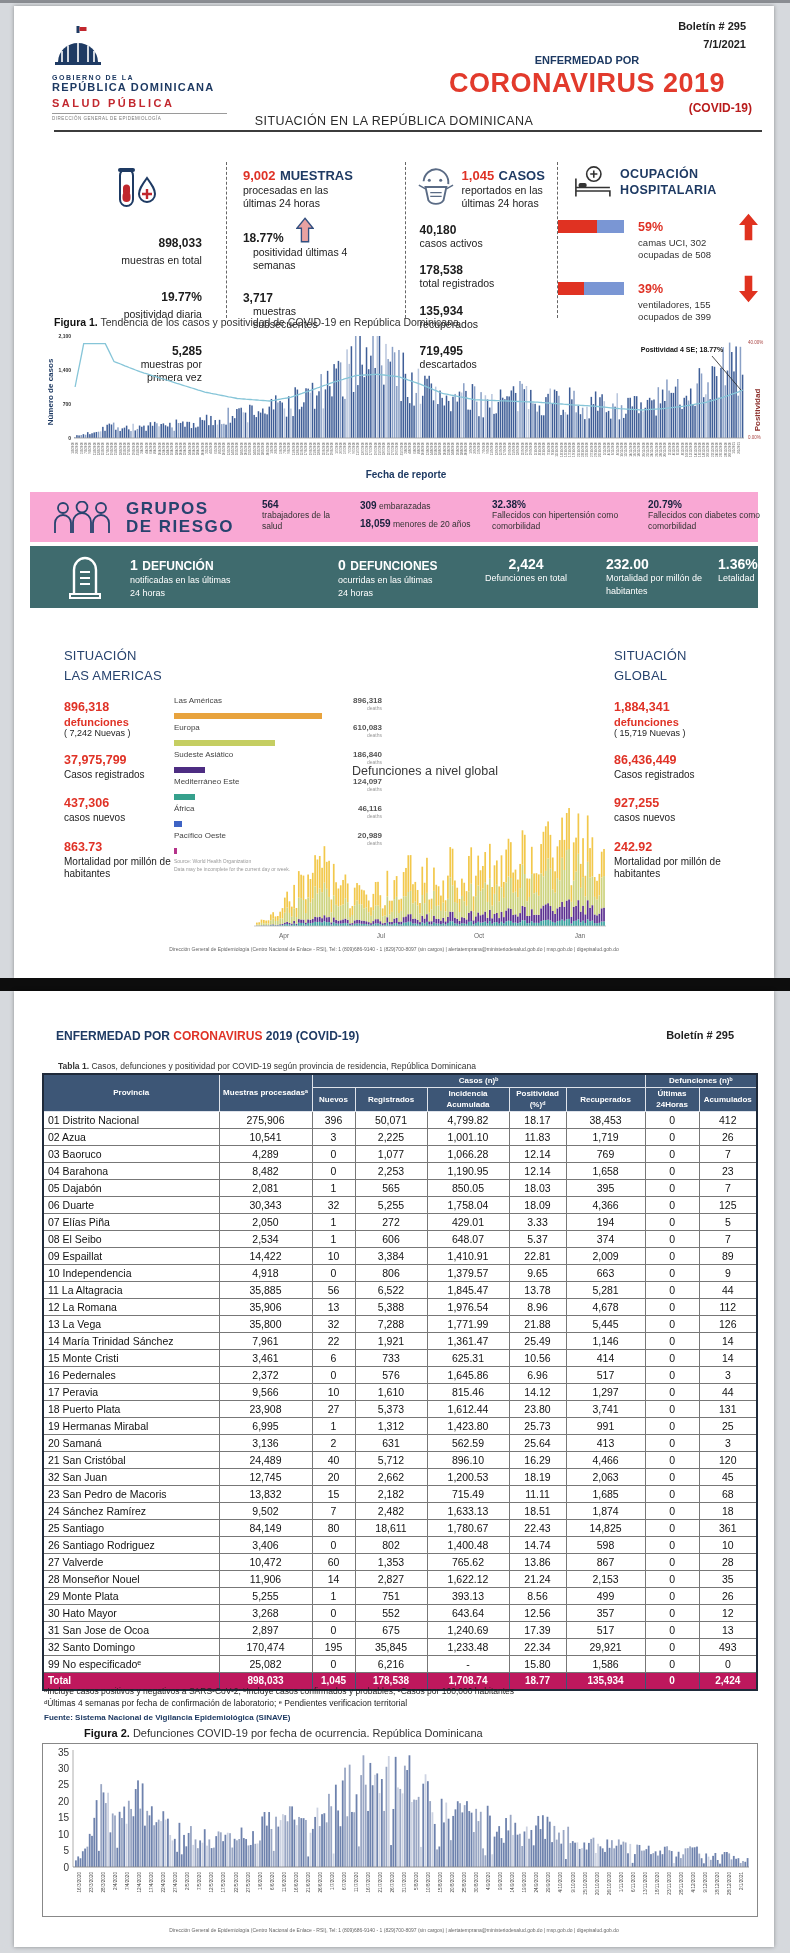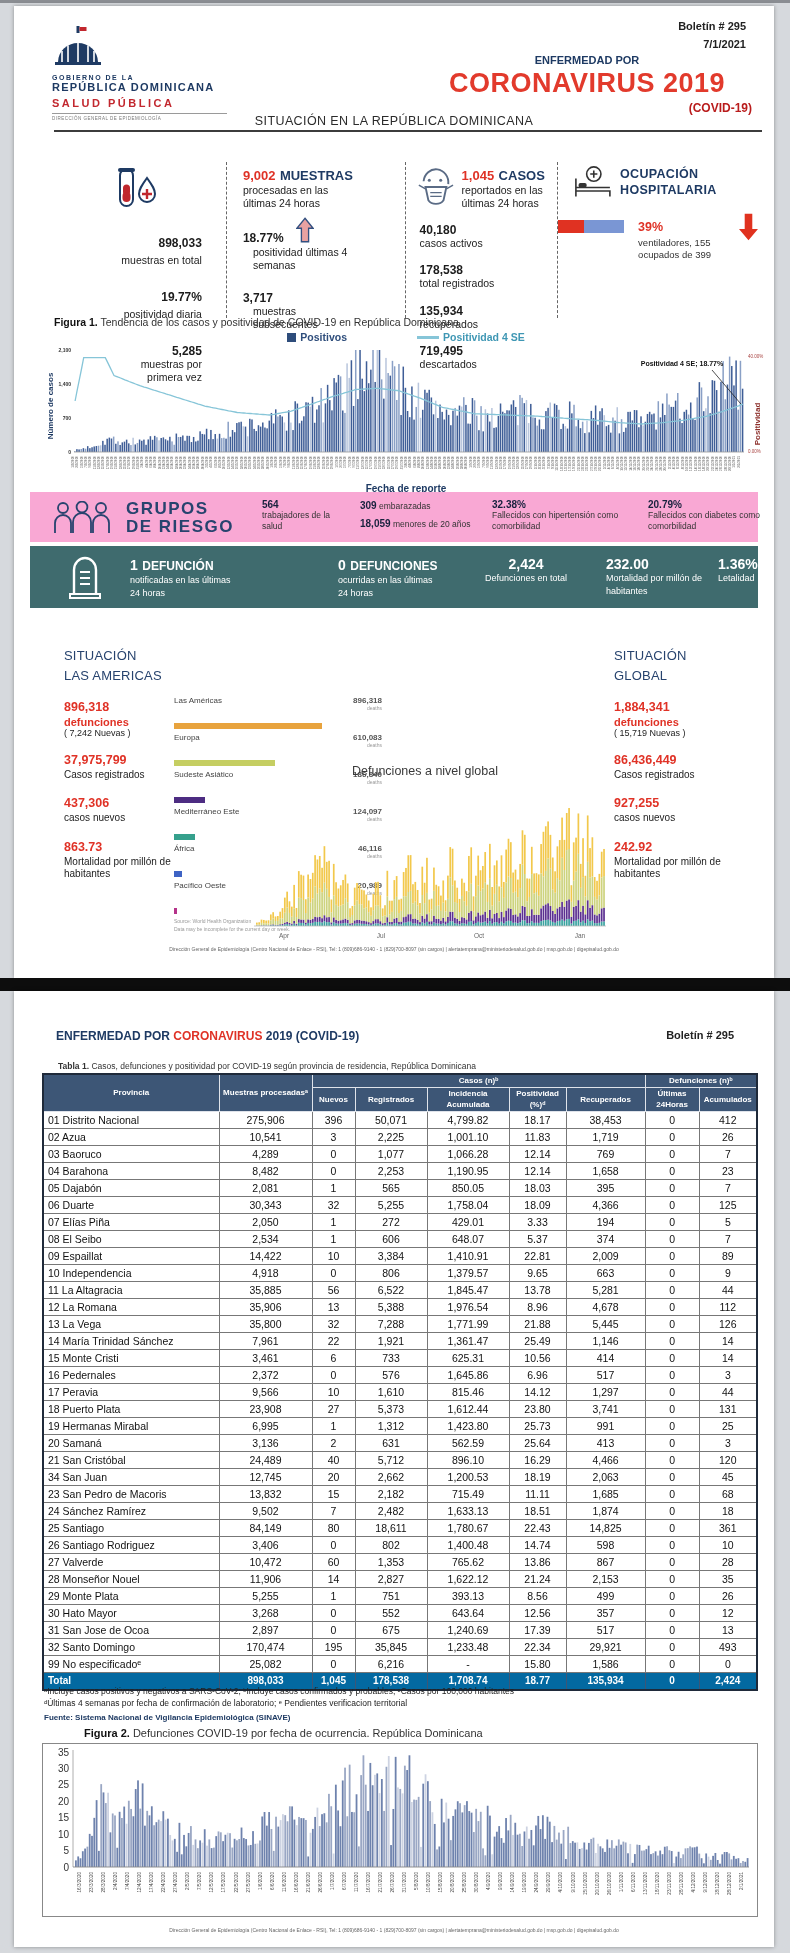--- a/index.html
+++ b/index.html
@@ -78,38 +78,38 @@
 
   
   .sit-title{font-size:13px;color:#27436e;line-height:1.5;font-weight:500;letter-spacing:.2px;}
   .sit-num{font-size:12.5px;font-weight:bold;color:#e03226;line-height:1.35;}
   .sit-sub{font-size:11px;font-weight:bold;color:#e03226;}
   .sit-small{font-size:9px;color:#222;}
   .sit-lbl{font-size:10px;color:#222;line-height:1.25;}
   .sit-blk{margin-top:14px;}
   .region-row{display:flex;margin-bottom:4px;}
   .region-l{width:150px;}
-  .region-name{font-size:8px;color:#444;margin-bottom:18px;}
+  .region-name{font-size:8px;color:#444;margin-bottom:8px;}
   .region-bar{height:6px;}
   .region-v{width:58px;text-align:right;}
   .region-val{font-size:8px;font-weight:bold;color:#555;}
   .region-unit{font-size:5px;color:#999;}
   .src{font-size:5px;color:#999;line-height:1.5;margin-top:2px;}
   .glob-title{font-size:12.5px;color:#3a3a3a;font-weight:500;}
   .pfoot{font-size:5px;color:#666;text-align:center;}
 
   
   .p2head{font-size:12px;font-weight:bold;color:#1e3a63;}
   .tblcap{font-size:8.5px;color:#333;}
   table#tbl{border-collapse:collapse;table-layout:fixed;width:714px;border:2px solid #1f2a3a;}
   #tbl th{background:#3d5676;color:#fff;font-size:8px;font-weight:bold;border:1px solid #dfe3ea;padding:1px 2px;line-height:1.3;}
   #tbl td{font-size:10.5px;color:#111;border:1px solid #777;text-align:center;padding:0 2px;height:16px;line-height:1.05;white-space:nowrap;overflow:hidden;}
   #tbl td.prov{text-align:left;padding-left:4px;}
   #tbl td:nth-child(2),#tbl td:nth-child(3),#tbl td:nth-child(8){border-left:1.6px solid #333;}
-  #tbl tr.total td{background:#0369a1;color:#fff;font-weight:bold;font-size:10px;border-color:#3d5676;}
+  #tbl tr.total td{background:#be185d;color:#fff;font-weight:bold;font-size:10px;border-color:#3d5676;}
   .fnote{font-size:8.5px;color:#222;line-height:1.45;}
   .fuente{font-size:8px;font-weight:bold;color:#1e3a63;}
   .fig2box{border:1px solid #888;}
 </style>
 </head>
 <body>
 
 <div class="canvas">
 
   <div class="page" id="page1">
@@ -235,48 +235,51 @@
             <rect x="7" y="19" width="9" height="5" rx="2" fill="#333"></rect>
           </svg>
           <div class="t">
             <div>OCUPACIÓN</div>
             <div>HOSPITALARIA</div>
           </div>
         </div>
 
         <div class="occ-item">
           <div class="minibar">
+              <span class="r" style="width: 59%;"></span>
+              <span class="bl"></span>
+            </div>
+          <div class="occ-txt">
+            <span class="occ-pct">59%</span>
+            <div class="occ-desc">camas UCI, 302 ocupadas de 508</div>
+          </div>
+          <svg class="occ-arrow" width="24" height="32" viewBox="0 0 20 28">
+              <path d="M10 0 L20 12 L14 12 L14 28 L6 28 L6 12 L0 12 Z" fill="#e0321f"></path>
+            </svg>
+        </div>
+        <div class="occ-item">
+          <div class="minibar">
               <span class="r" style="width: 39%;"></span>
               <span class="bl"></span>
             </div>
           <div class="occ-txt">
             <span class="occ-pct">39%</span>
             <div class="occ-desc">ventiladores, 155 ocupados de 399</div>
           </div>
           <svg class="occ-arrow" width="24" height="32" viewBox="0 0 20 28" style="transform:rotate(180deg);">
               <path d="M10 0 L20 12 L14 12 L14 28 L6 28 L6 12 L0 12 Z" fill="#e0321f"></path>
             </svg>
         </div>
       </div>
     </div>
 
     <div class="abs figcap" style="left:40px;top:310px;">
       <span class="fb">Figura 1.</span><span> Tendencia de los casos y positividad de COVID-19 en República Dominicana</span>
     </div>
     <div class="abs" style="left:30px;top:324px;width:724px;">
-      <div class="legend">
-        <div class="leg1">
-            <span class="sq"></span>
-            <span>Positivos</span>
-          </div>
-        <div class="leg2">
-            <span class="ln"></span>
-            <span>Positividad 4 SE</span>
-          </div>
-      </div>
       <svg id="fig1svg" width="724" height="134">
           <rect x="30.00" y="107.18" width="1.51" height="0.82" fill="#8aa0c6"></rect>
           <rect x="32.16" y="105.14" width="1.51" height="2.86" fill="#3f5e97"></rect>
           <rect x="34.32" y="105.40" width="1.51" height="2.60" fill="#3f5e97"></rect>
           <rect x="36.48" y="105.00" width="1.51" height="3.00" fill="#8aa0c6"></rect>
           <rect x="38.65" y="104.18" width="1.51" height="3.82" fill="#3f5e97"></rect>
           <rect x="40.81" y="104.72" width="1.51" height="3.28" fill="#8aa0c6"></rect>
           <rect x="42.97" y="102.14" width="1.51" height="5.86" fill="#3f5e97"></rect>
           <rect x="45.13" y="104.16" width="1.51" height="3.84" fill="#3f5e97"></rect>
           <rect x="47.29" y="103.26" width="1.51" height="4.74" fill="#3f5e97"></rect>
@@ -1806,21 +1809,21 @@
             <td>24,489</td>
             <td>40</td>
             <td>5,712</td>
             <td>896.10</td>
             <td>16.29</td>
             <td>4,466</td>
             <td>0</td>
             <td>120</td>
           </tr>
           <tr>
-            <td class="prov">34 San Juan</td>
+            <td class="prov">32 San Juan</td>
             <td>12,745</td>
             <td>20</td>
             <td>2,662</td>
             <td>1,200.53</td>
             <td>18.19</td>
             <td>2,063</td>
             <td>0</td>
             <td>45</td>
           </tr>
           <tr>

